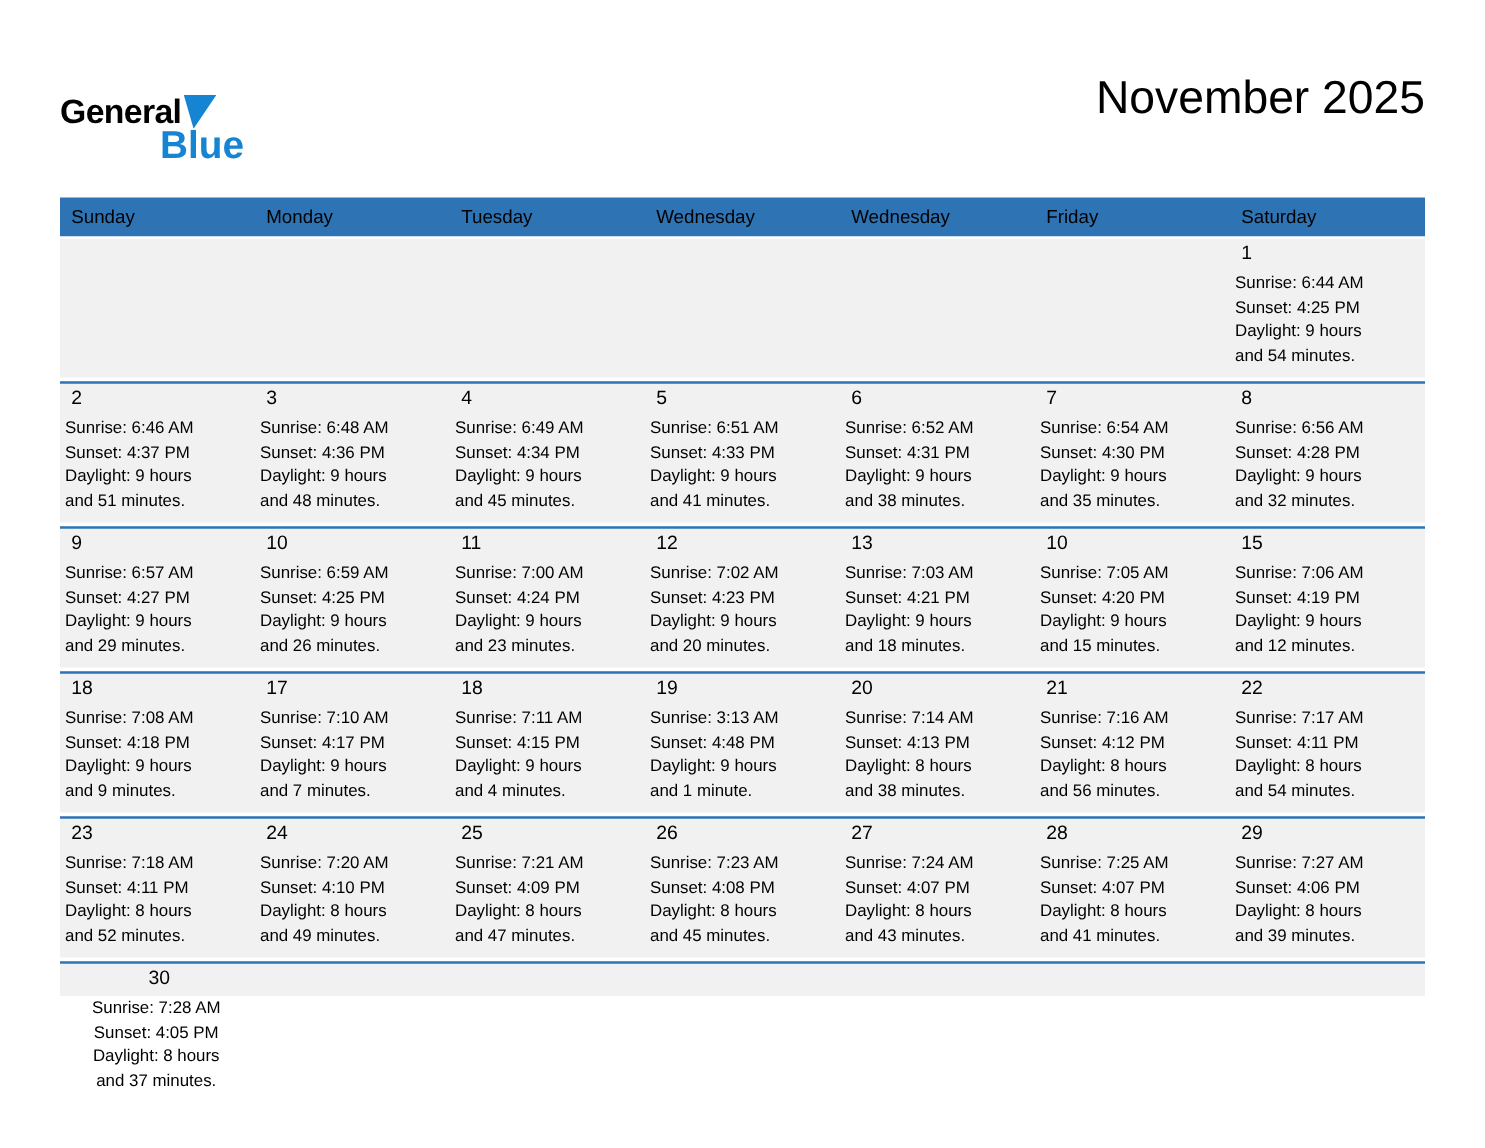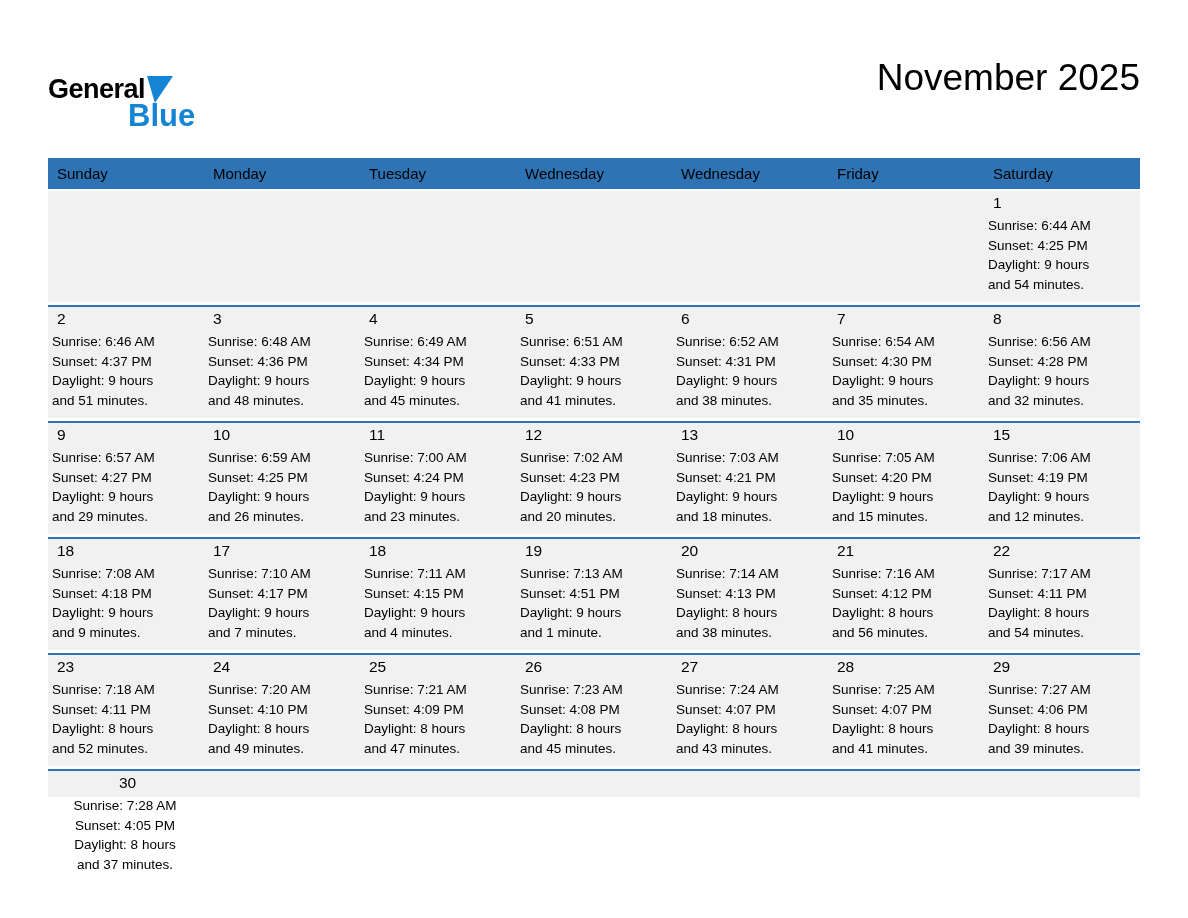--- a/index.html
+++ b/index.html
@@ -271,22 +271,22 @@
   </div>
           <div class="cell">
     <div class="day-number">18</div>
     <div class="cell-line">Sunrise: 7:11 AM</div>
     <div class="cell-line">Sunset: 4:15 PM</div>
     <div class="cell-line">Daylight: 9 hours</div>
     <div class="cell-line">and 4 minutes.</div>
   </div>
           <div class="cell">
     <div class="day-number">19</div>
-    <div class="cell-line">Sunrise: 7:13 AM</div>
-    <div class="cell-line">Sunset: 4:51 PM</div>
+    <div class="cell-line">Sunrise: 3:13 AM</div>
+    <div class="cell-line">Sunset: 4:48 PM</div>
     <div class="cell-line">Daylight: 9 hours</div>
     <div class="cell-line">and 1 minute.</div>
   </div>
           <div class="cell">
     <div class="day-number">20</div>
     <div class="cell-line">Sunrise: 7:14 AM</div>
     <div class="cell-line">Sunset: 4:13 PM</div>
     <div class="cell-line">Daylight: 8 hours</div>
     <div class="cell-line">and 38 minutes.</div>
   </div>

